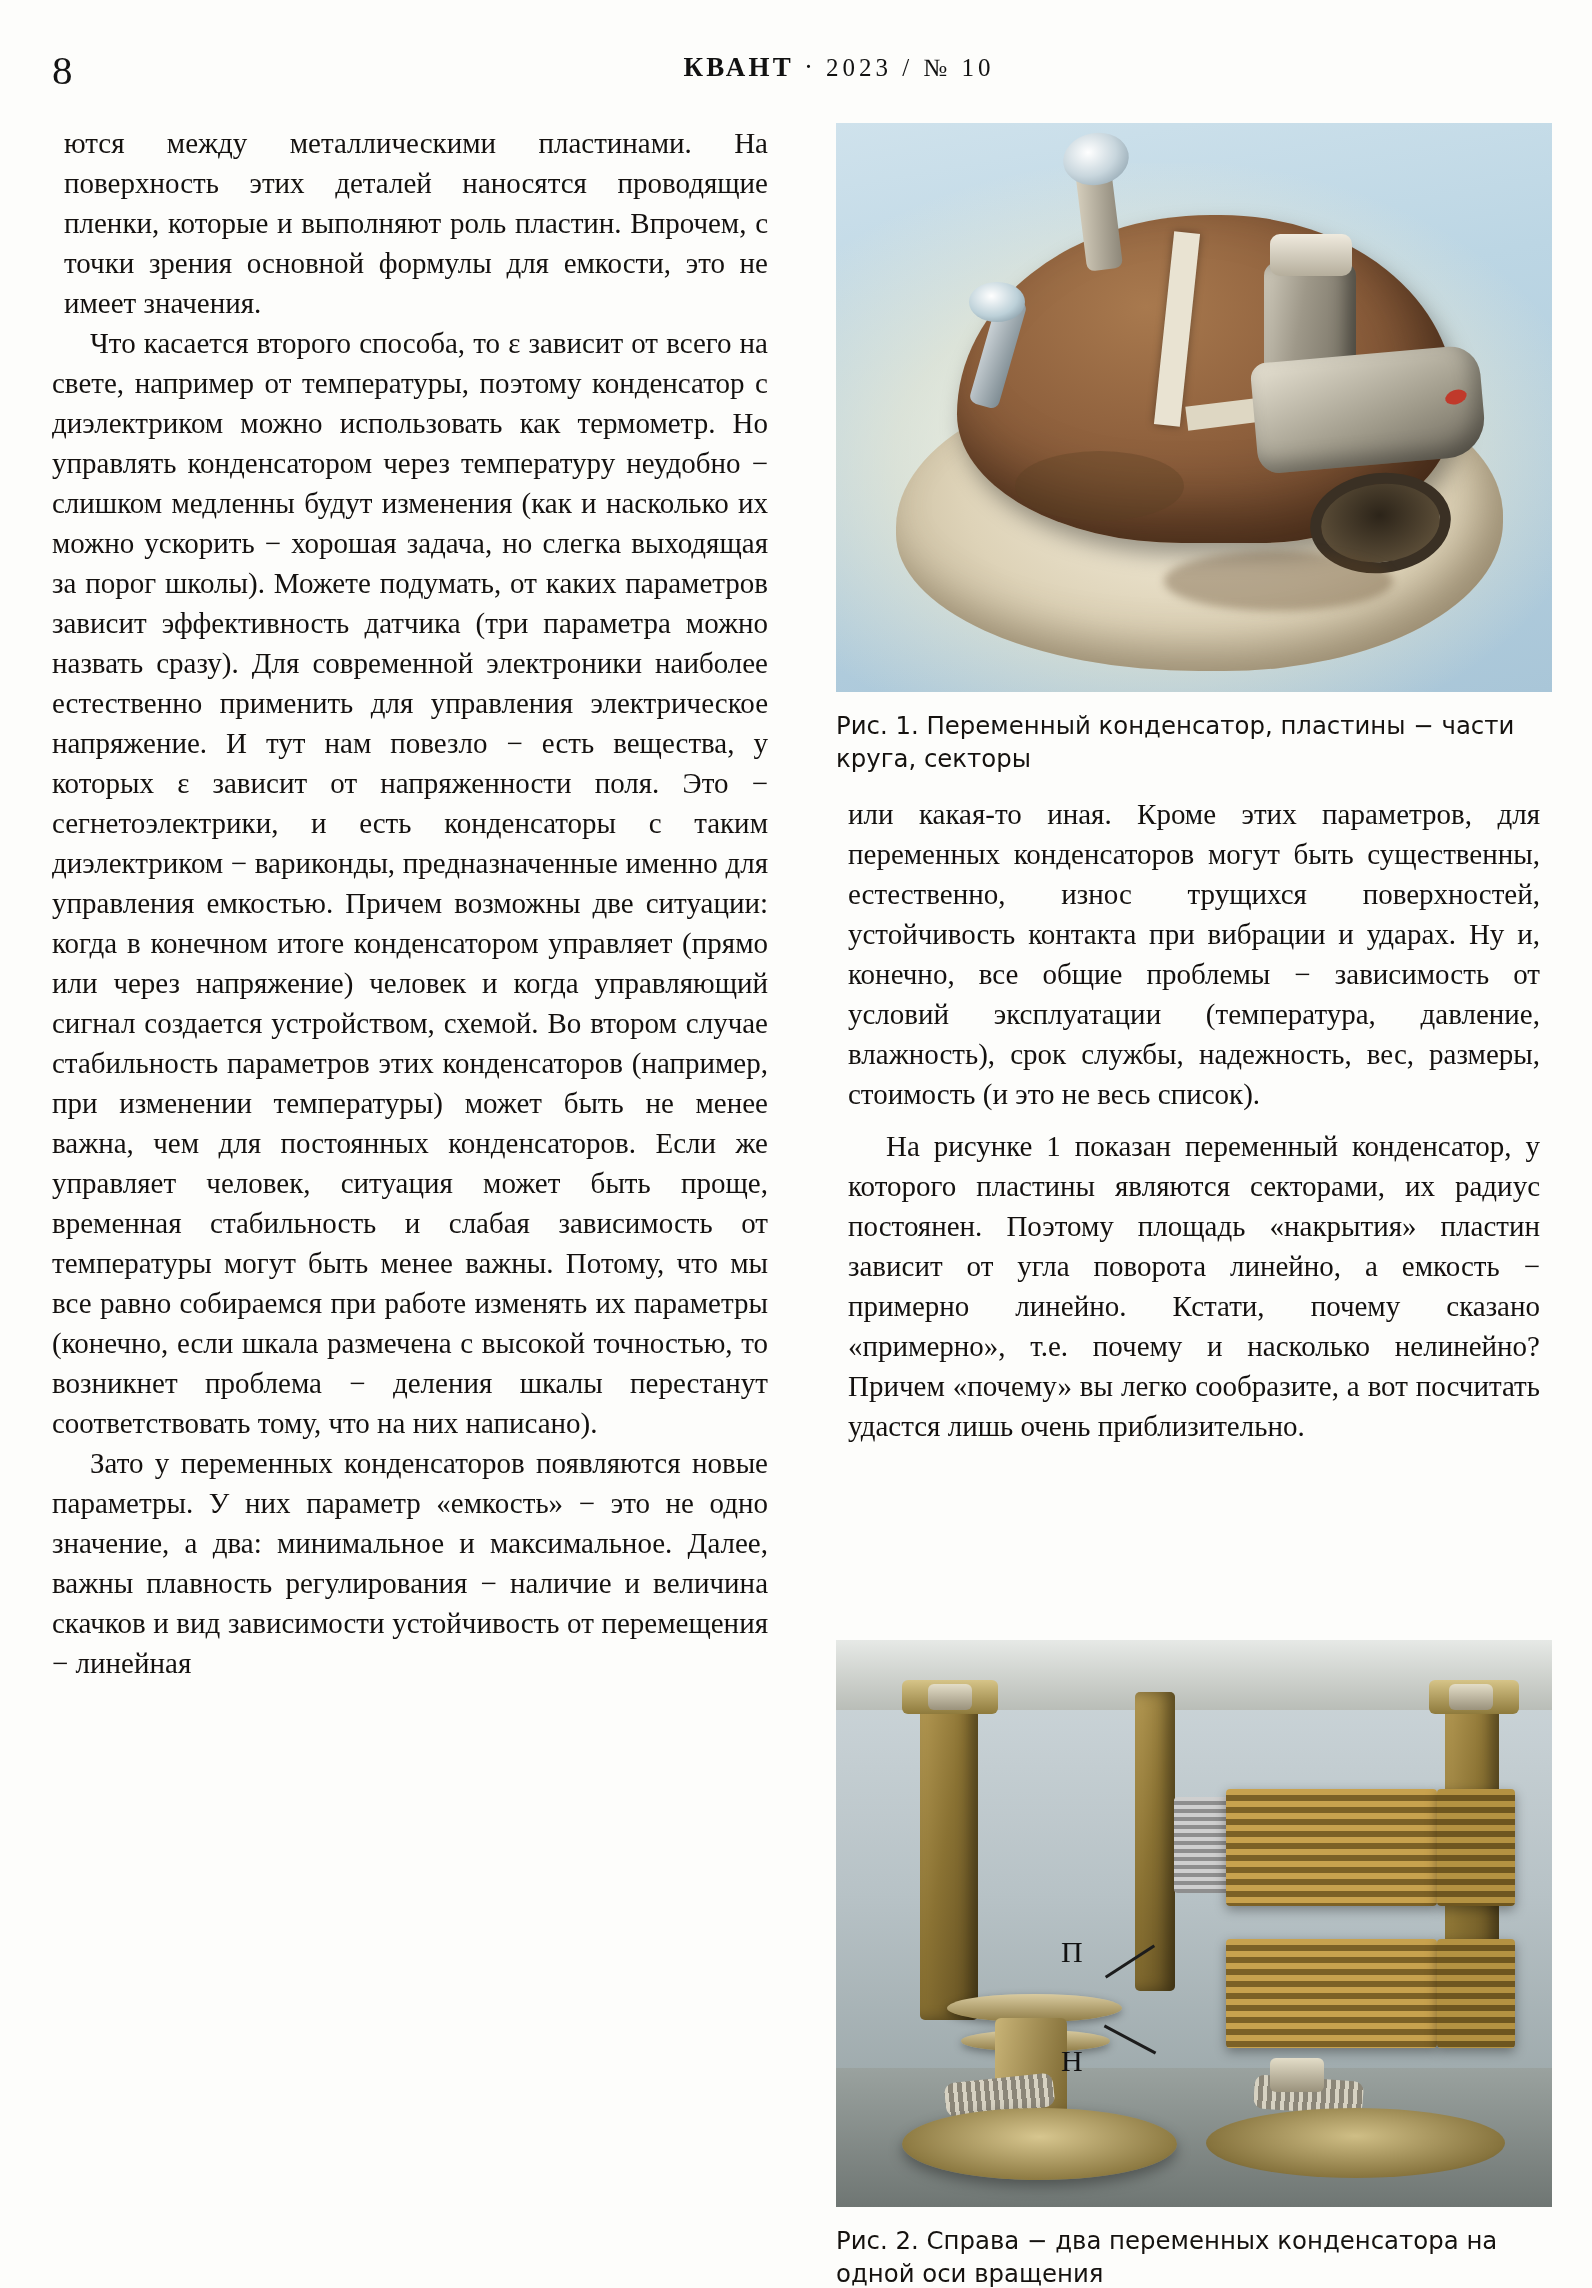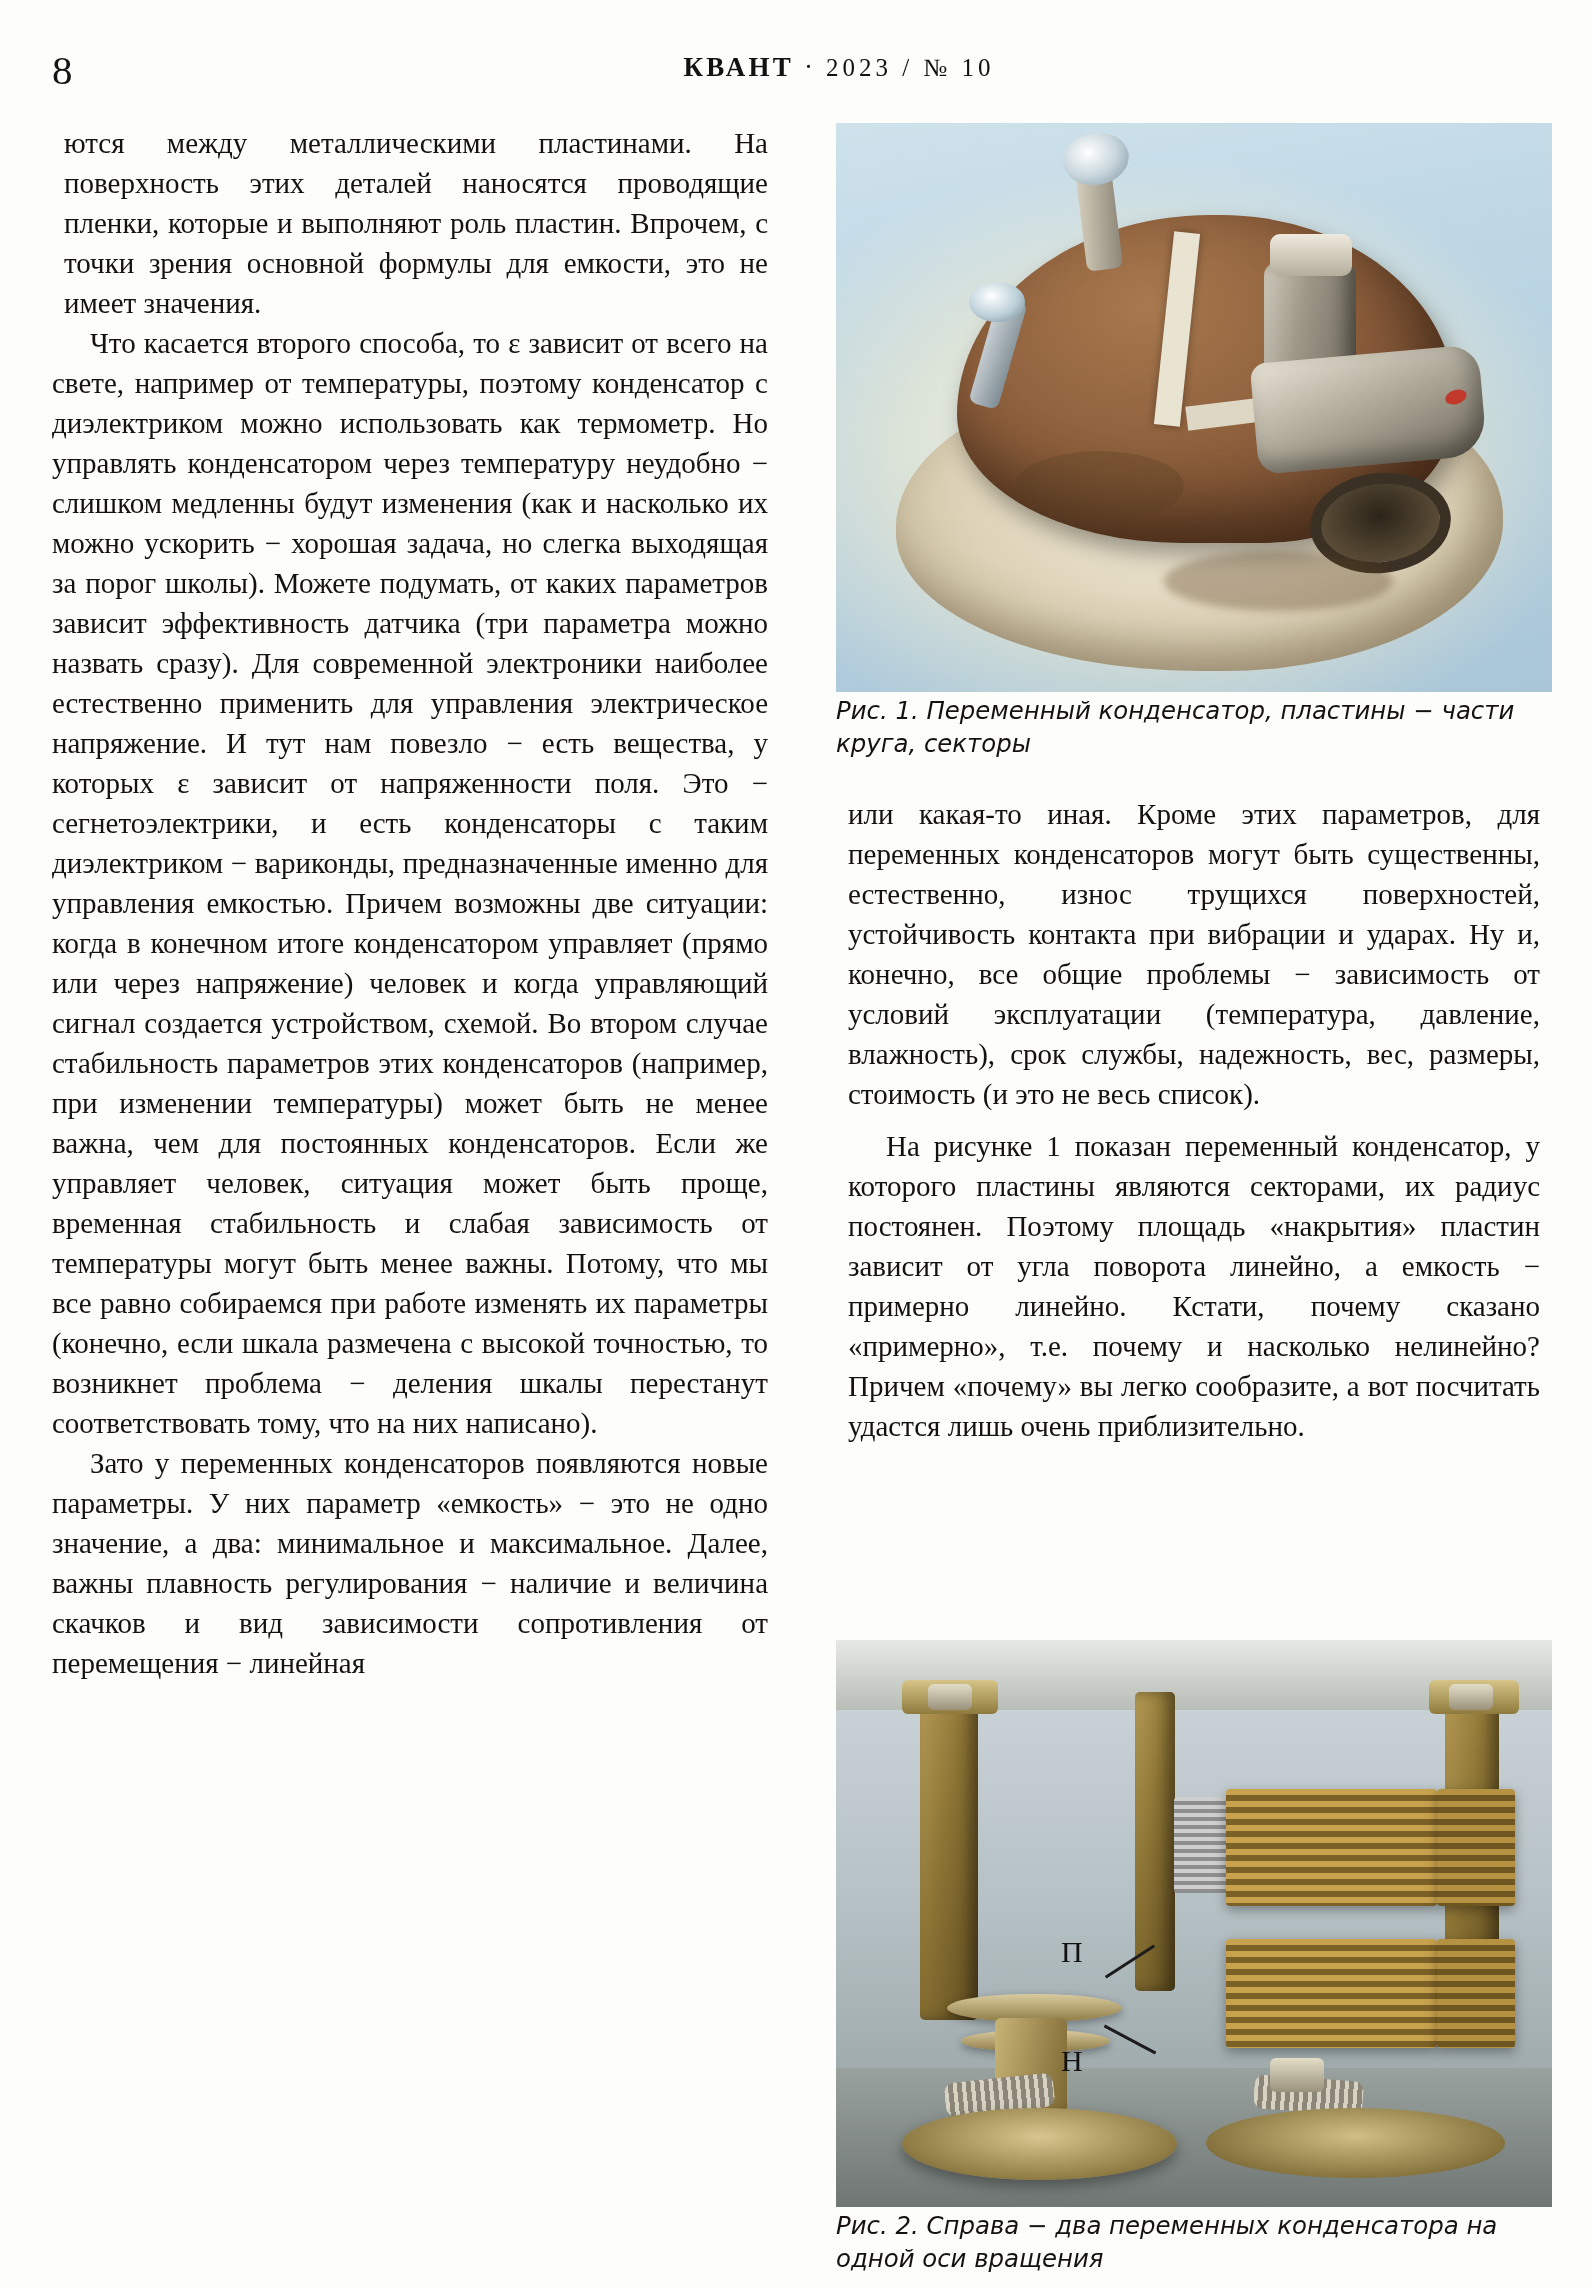--- a/index.html
+++ b/index.html
@@ -86,23 +86,22 @@
 
   .photo {
     width: 716px;
     display: block;
     border: 0;
   }
   .photo-1 { height: 569px; }
   .photo-2 { height: 567px; }
 
   .caption {
-    margin-top: 2px;
+    margin-top: 17px;
     font-family: "DejaVu Sans", sans-serif;
-    font-style: italic;
     font-size: 24.4px;
     line-height: 33px;
     color: #15120f;
     text-align: left;
   }
 
   
   .rc-text {
     position: absolute;
     left: 836px;
@@ -373,21 +372,21 @@
     <div class="running-head">
       <span>КВАНТ</span>
       <span class="sep">·</span>
       <span class="issue">2023 / № 10</span>
     </div>
   </div>
 
   <div class="col col-left">
     <p class="noindent">ются между металлическими пластинами. На поверхность этих деталей наносятся проводящие пленки, которые и выполняют роль пластин. Впрочем, с точки зрения основной формулы для емкости, это не имеет значения.</p>
     <p>Что касается второго способа, то ε зависит от всего на свете, например от температуры, поэтому конденсатор с диэлектриком можно использовать как термометр. Но управлять конденсатором через температуру неудобно − слишком медленны будут изменения (как и насколько их можно ускорить − хорошая задача, но слегка выходящая за порог школы). Можете подумать, от каких параметров зависит эффективность датчика (три параметра можно назвать сразу). Для современной электроники наиболее естественно применить для управления электрическое напряжение. И тут нам повезло − есть вещества, у которых ε зависит от напряженности поля. Это − сегнетоэлектрики, и есть конденсаторы с таким диэлектриком − вариконды, предназначенные именно для управления емкостью. Причем возможны две ситуации: когда в конечном итоге конденсатором управляет (прямо или через напряжение) человек и когда управляющий сигнал создается устройством, схемой. Во втором случае стабильность параметров этих конденсаторов (например, при изменении температуры) может быть не менее важна, чем для постоянных конденсаторов. Если же управляет человек, ситуация может быть проще, временная стабильность и слабая зависимость от температуры могут быть менее важны. Потому, что мы все равно собираемся при работе изменять их параметры (конечно, если шкала размечена с высокой точностью, то возникнет проблема − деления шкалы перестанут соответствовать тому, что на них написано).</p>
-    <p>Зато у переменных конденсаторов появляются новые параметры. У них параметр «емкость» − это не одно значение, а два: минимальное и максимальное. Далее, важны плавность регулирования − наличие и величина скачков и вид зависимости сопротивления от перемещения − линейная</p>
+    <p>Зато у переменных конденсаторов появляются новые параметры. У них параметр «емкость» − это не одно значение, а два: минимальное и максимальное. Далее, важны плавность регулирования − наличие и величина скачков и вид зависимости устойчивость от перемещения − линейная</p>
   </div>
 
   <div class="figure fig1">
     <div class="photo photo-1">
       <div class="ph1-wrap">
         <div class="halo"></div>
         <div class="base"></div>
         <div class="disc"></div>
         <div class="disc-gap"></div>
         <div class="disc-gap2"></div>

